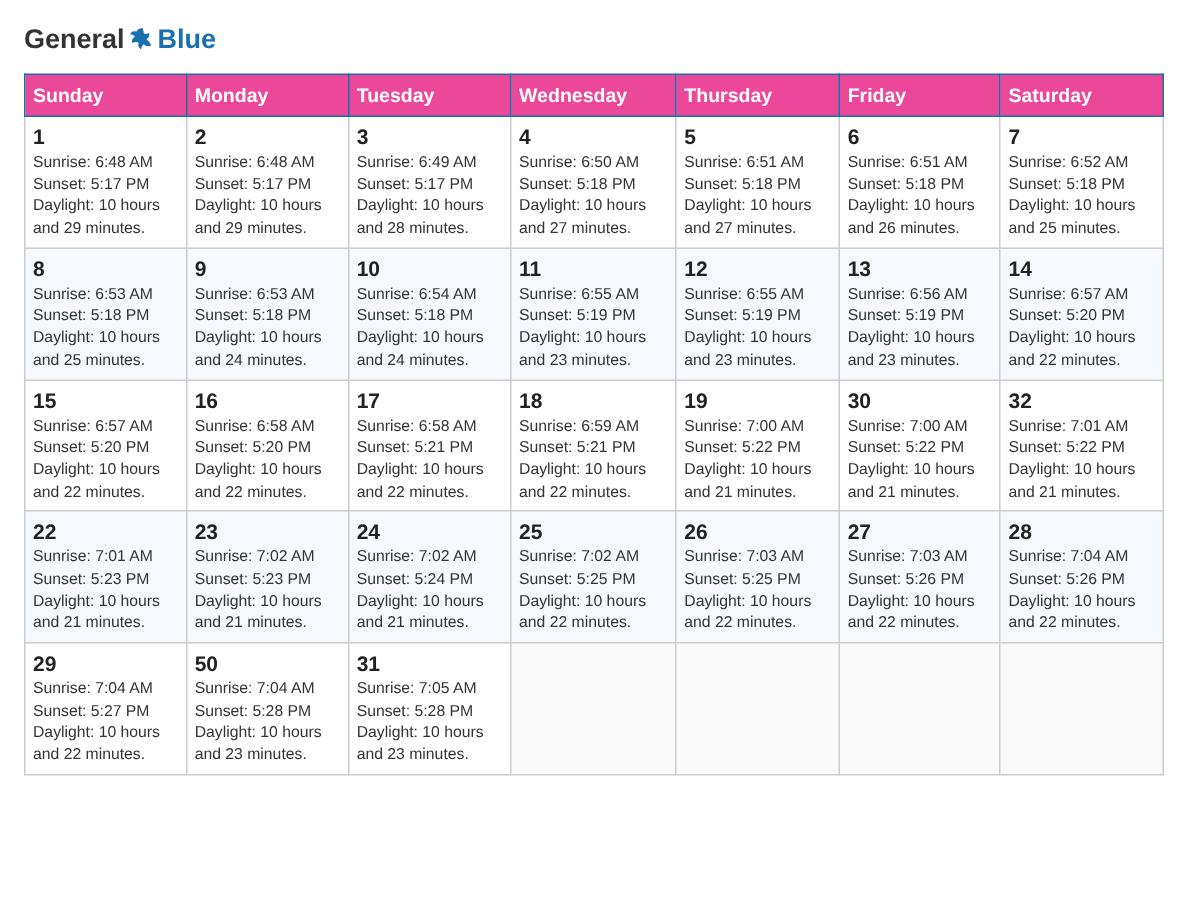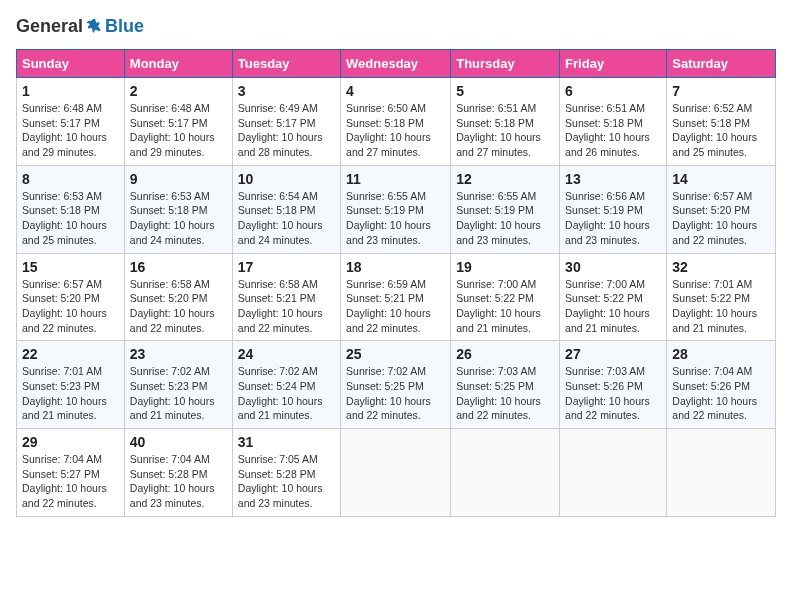--- a/index.html
+++ b/index.html
@@ -353,21 +353,21 @@
       <tr>
         <td>
         <span class="day-number">29</span>
         <div class="day-info">
           Sunrise: 7:04 AM<br>
           Sunset: 5:27 PM<br>
           Daylight: 10 hours and 22 minutes.
         </div>
       </td>
         <td>
-        <span class="day-number">40</span>
+        <span class="day-number">50</span>
         <div class="day-info">
           Sunrise: 7:04 AM<br>
           Sunset: 5:28 PM<br>
           Daylight: 10 hours and 23 minutes.
         </div>
       </td>
         <td>
         <span class="day-number">31</span>
         <div class="day-info">
           Sunrise: 7:05 AM<br>

